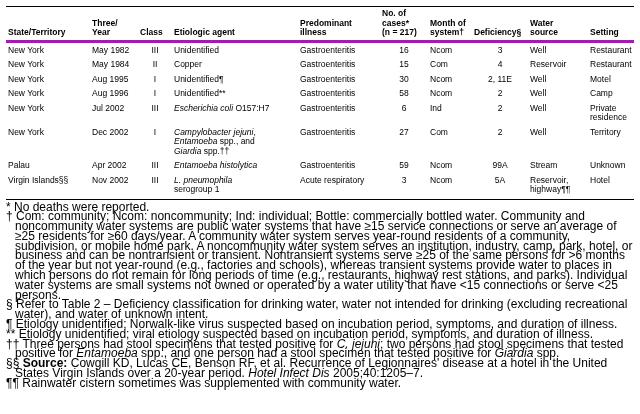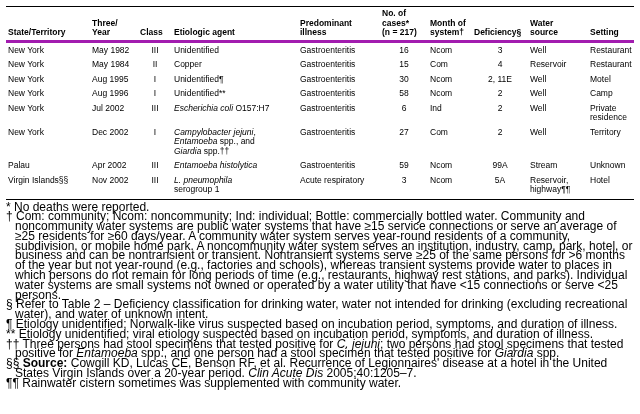--- a/index.html
+++ b/index.html
@@ -193,16 +193,16 @@
       </tbody>
   </table>
 
   <div class="footnotes">
       <div class="footnote"><span class="fn-marker">* </span><span>No deaths were reported.</span></div>
       <div class="footnote"><span class="fn-marker">† </span><span>Com: community; Ncom: noncommunity; Ind: individual; Bottle: commercially bottled water. Community and noncommunity water systems are public water systems that have ≥15 service connections or serve an average of ≥25 residents for ≥60 days/year. A community water system serves year-round residents of a community, subdivision, or mobile home park. A noncommunity water system serves an institution, industry, camp, park, hotel, or business and can be nontransient or transient. Nontransient systems serve ≥25 of the same persons for &gt;6 months of the year but not year-round (e.g., factories and schools), whereas transient systems provide water to places in which persons do not remain for long periods of time (e.g., restaurants, highway rest stations, and parks). Individual water systems are small systems not owned or operated by a water utility that have &lt;15 connections or serve &lt;25 persons.</span></div>
       <div class="footnote"><span class="fn-marker">§ </span><span>Refer to Table 2 – Deficiency classification for drinking water, water not intended for drinking (excluding recreational water), and water of unknown intent.</span></div>
       <div class="footnote"><span class="fn-marker">¶ </span><span>Etiology unidentified; Norwalk-like virus suspected based on incubation period, symptoms, and duration of illness.</span></div>
       <div class="footnote"><span class="fn-marker">** </span><span>Etiology unidentified; viral etiology suspected based on incubation period, symptoms, and duration of illness.</span></div>
       <div class="footnote"><span class="fn-marker">†† </span><span><span>Three persons had stool specimens that tested positive for </span><span style="font-style: italic;">C. jejuni</span><span>; two persons had stool specimens that tested positive for </span><span style="font-style: italic;">Entamoeba</span><span> spp., and one person had a stool specimen that tested positive for </span><span style="font-style: italic;">Giardia</span><span> spp.</span></span></div>
-      <div class="footnote"><span class="fn-marker">§§ </span><span><span style="font-weight: bold;">Source:</span><span> Cowgill KD, Lucas CE, Benson RF, et al. Recurrence of Legionnaires' disease at a hotel in the United States Virgin Islands over a 20-year period. </span><span style="font-style: italic;">Clin Acute Dis</span><span> 2005;40:1205–7.</span></span></div>
+      <div class="footnote"><span class="fn-marker">§§ </span><span><span style="font-weight: bold;">Source:</span><span> Cowgill KD, Lucas CE, Benson RF, et al. Recurrence of Legionnaires' disease at a hotel in the United States Virgin Islands over a 20-year period. </span><span style="font-style: italic;">Hotel Infect Dis</span><span> 2005;40:1205–7.</span></span></div>
       <div class="footnote"><span class="fn-marker">¶¶ </span><span>Rainwater cistern sometimes was supplemented with community water.</span></div>
     </div>
 </div>
 
 </body></html>

